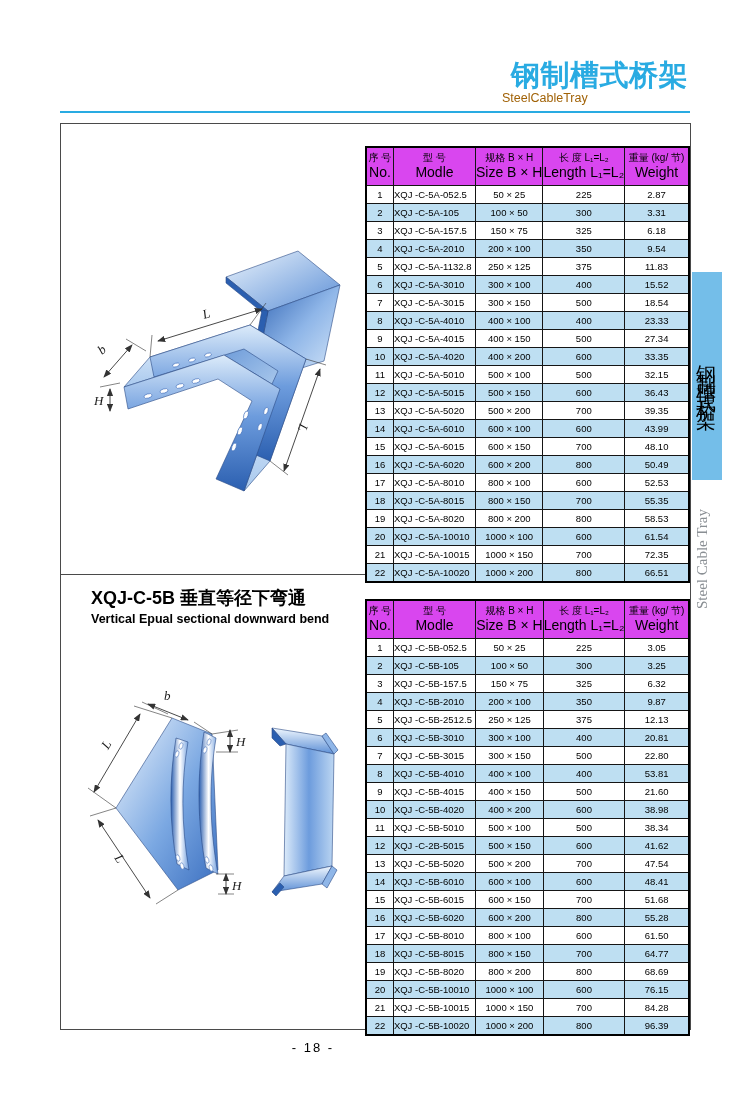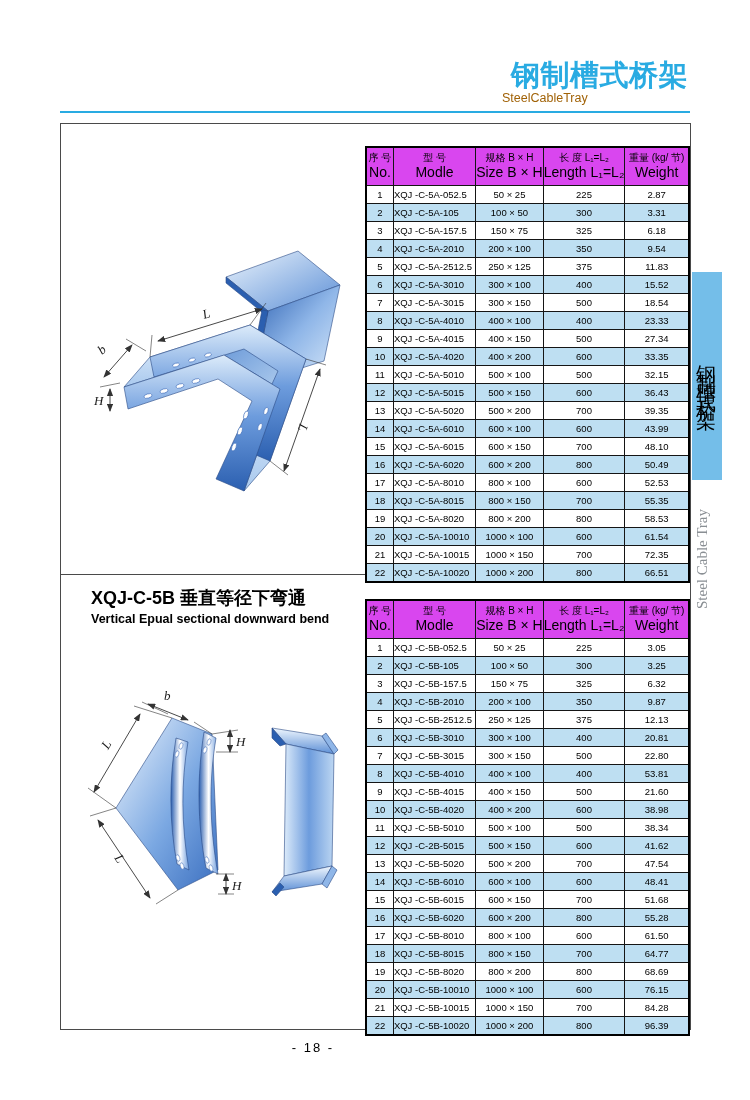--- a/index.html
+++ b/index.html
@@ -208,21 +208,21 @@
         </tr>
         <tr>
           <td>4</td>
           <td>XQJ -C-5A-2010</td>
           <td>200 × 100</td>
           <td>350</td>
           <td>9.54</td>
         </tr>
         <tr>
           <td>5</td>
-          <td>XQJ -C-5A-2512.5</td>
+          <td>XQJ -C-5A-1132.8</td>
           <td>250 × 125</td>
           <td>375</td>
           <td>11.83</td>
         </tr>
         <tr>
           <td>6</td>
           <td>XQJ -C-5A-3010</td>
           <td>300 × 100</td>
           <td>400</td>
           <td>15.52</td>

